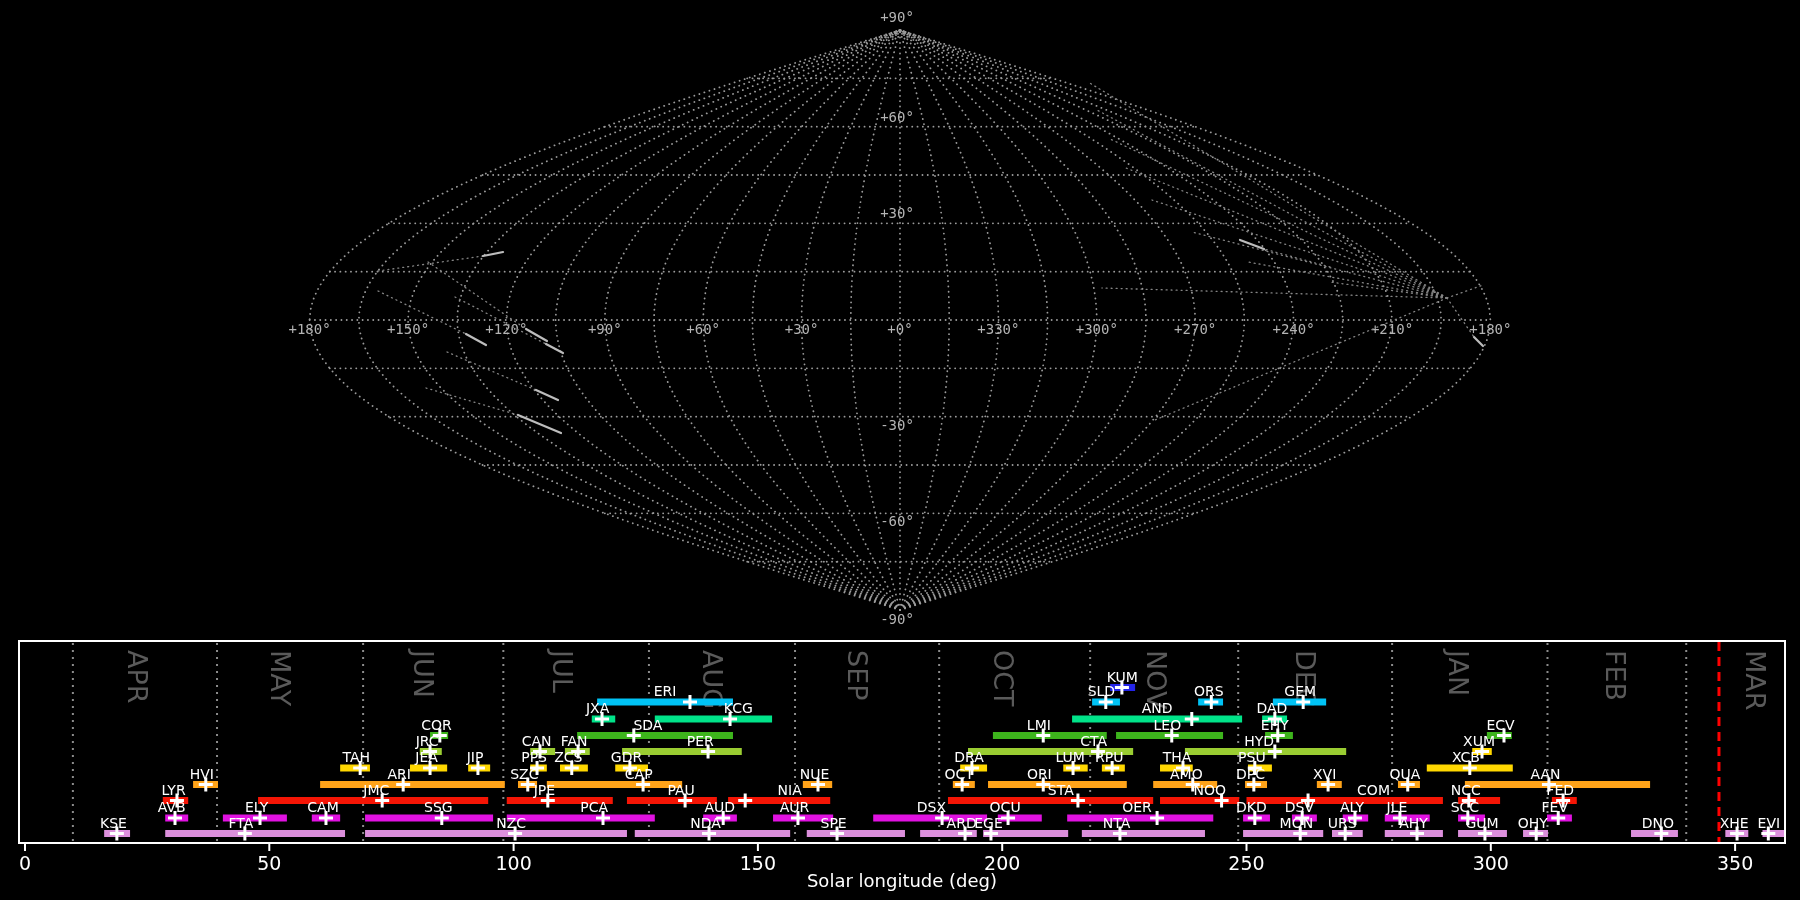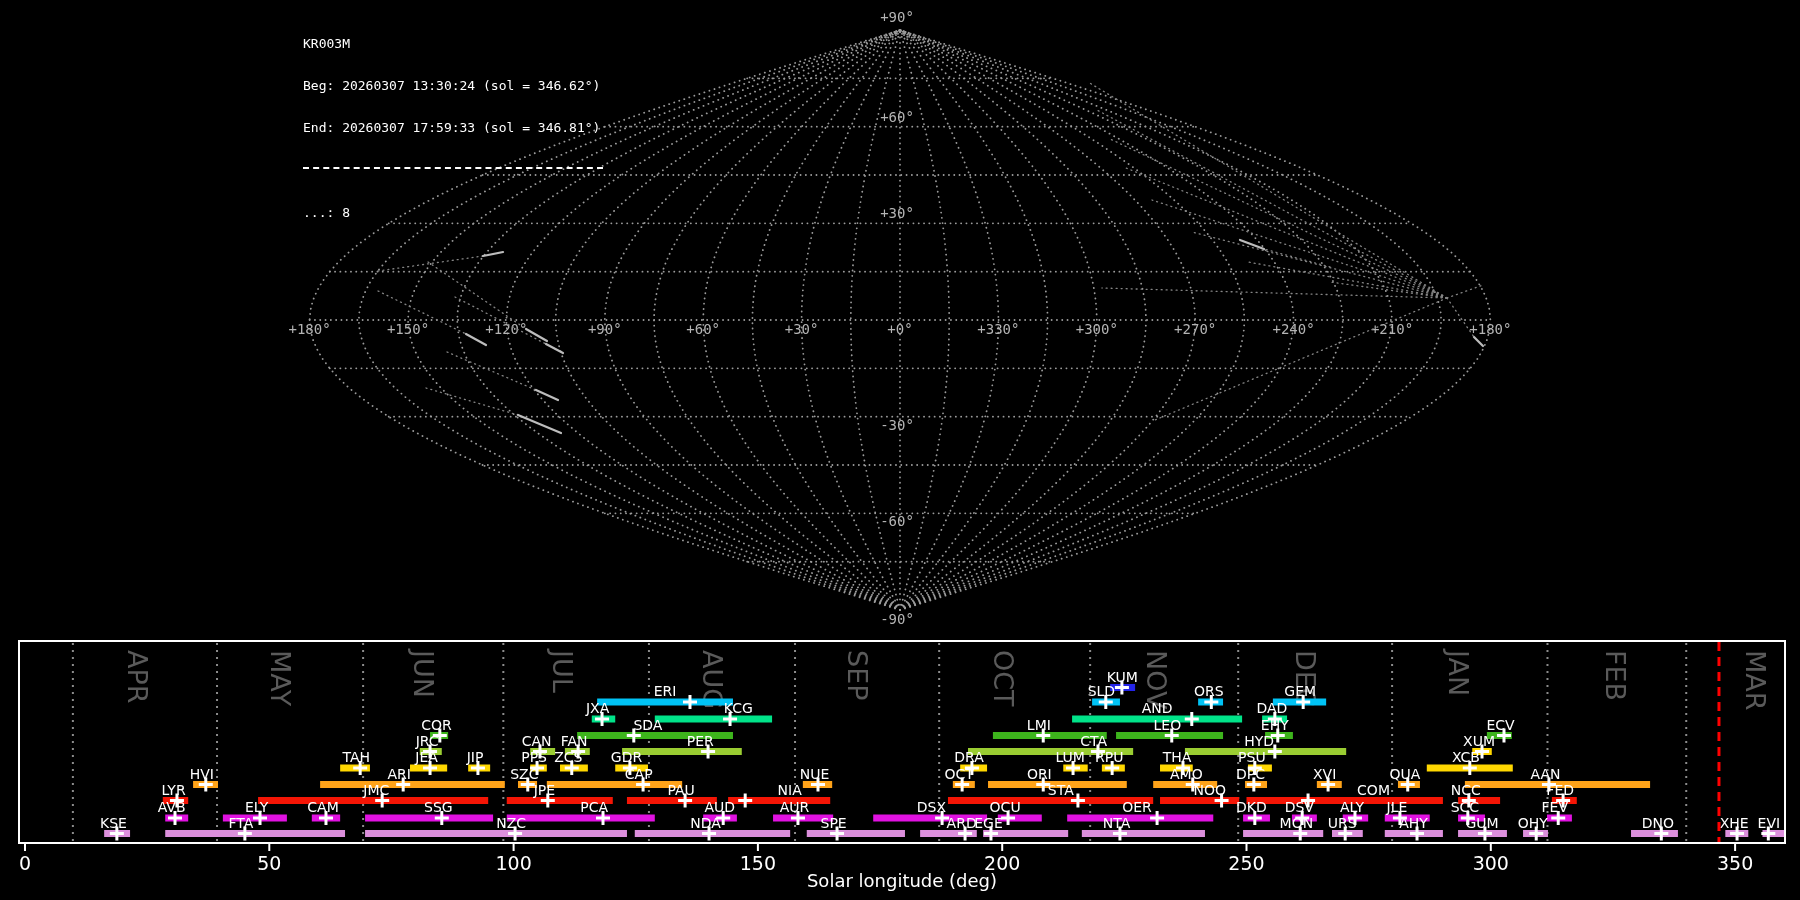--- a/index.html
+++ b/index.html
@@ -595,20 +595,13 @@
           <line x1="1246.5" y1="843" x2="1246.5" y2="851" stroke="#ffffff" stroke-width="2"></line>
           <text x="1246.5" y="870" fill="#ffffff" font-size="19" text-anchor="middle">250</text>
           <line x1="1490.8" y1="843" x2="1490.8" y2="851" stroke="#ffffff" stroke-width="2"></line>
           <text x="1490.8" y="870" fill="#ffffff" font-size="19" text-anchor="middle">300</text>
           <line x1="1735.1000000000001" y1="843" x2="1735.1000000000001" y2="851" stroke="#ffffff" stroke-width="2"></line>
           <text x="1735.1000000000001" y="870" fill="#ffffff" font-size="19" text-anchor="middle">350</text>
           <text x="902" y="887" fill="#ffffff" font-size="18" text-anchor="middle">Solar longitude (deg)</text>
         </g>
       </g>
     </svg>
-  <div class="header">
-    <div>KR003M</div>
-    <div>Beg: 20260307 13:30:24 (sol = 346.62°)</div>
-    <div>End: 20260307 17:59:33 (sol = 346.81°)</div>
-    <div class="sep"></div>
-    <div>...: 8</div>
-  </div>
 </div>
 
 </body></html>

